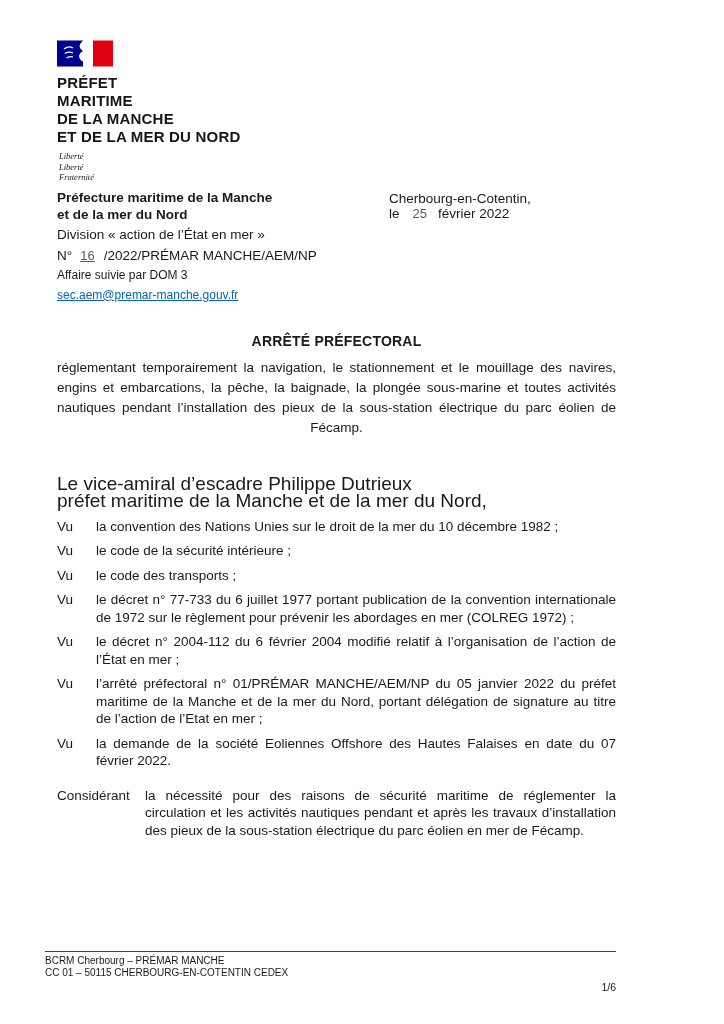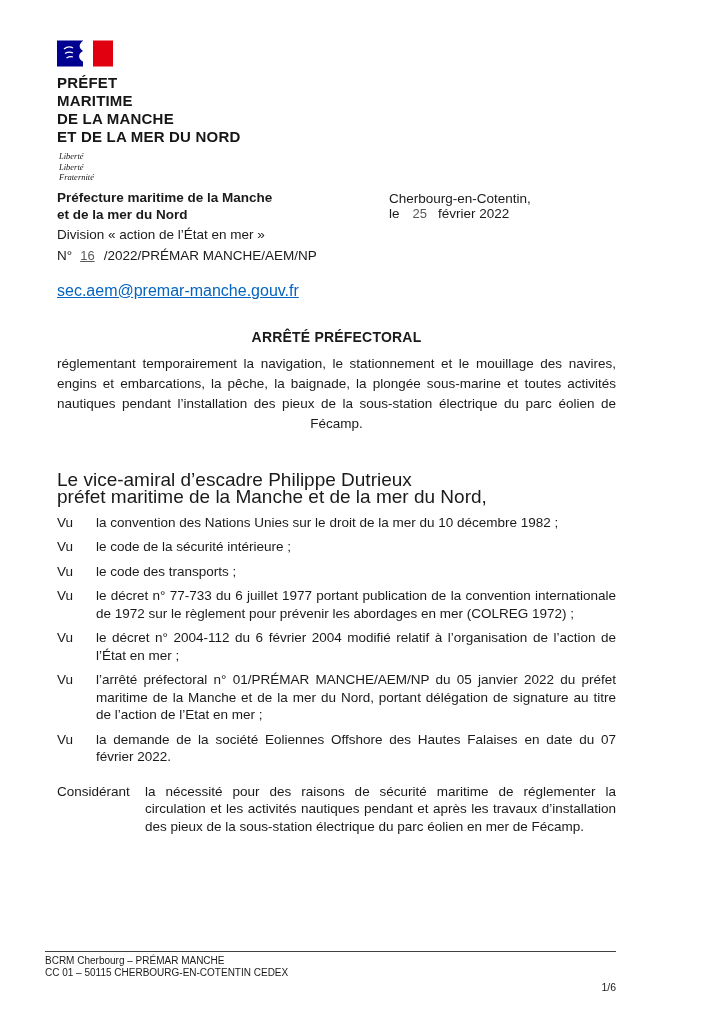--- a/index.html
+++ b/index.html
@@ -38,21 +38,21 @@
   
   .ref-row { display: flex; margin-top: 6px; }
   .ref-left { width: 332px; }
   .ref-right { flex: 1; padding-top: 2px; }
   .org-name { font-weight: bold; font-size: 13.5px; line-height: 17px; }
   .division { margin-top: 3px; font-size: 13.5px; line-height: 17px; }
   .numero { margin-top: 4px; font-size: 13.5px; line-height: 17px; }
   .filled-value { color: #595959; font-size: 13px; }
   .numero .filled-value { margin: 0 9px 0 8px; text-decoration: underline; }
   .affaire { margin-top: 4px; font-size: 12px; line-height: 14px; }
-  .email-line { margin-top: 20px; font-size: 16px; line-height: 14px; }
+  .email-line { margin-top: 6px; font-size: 12px; line-height: 14px; }
   .email-line a { color: #0563c1; text-decoration: underline; }
   .date-line { font-size: 13.5px; }
   .date-line .filled-value { margin: 0 11px 0 13px; }
 
   
   .doc-title {
     margin-top: 31px;
     text-align: center;
     font-weight: bold;
     font-size: 14px;
@@ -129,20 +129,21 @@
     <div class="ref-row">
       <div class="ref-left">
         <div class="org-name">
           <div>Préfecture maritime de la Manche</div>
           <div>et de la mer du Nord</div>
         </div>
         <div class="division">Division « action de l’État en mer »</div>
         <div class="numero">
           <span>N°</span><span class="filled-value">16</span><span>/2022/PRÉMAR MANCHE/AEM/NP</span>
         </div>
+        <div class="affaire">Affaire suivie par DOM 3</div>
         <div class="email-line">
           <a href="#">sec.aem@premar-manche.gouv.fr</a>
         </div>
       </div>
       <div class="ref-right">
         <div class="date-line">
           <span>Cherbourg-en-Cotentin, le</span><span class="filled-value">25</span><span>février 2022</span>
         </div>
       </div>
     </div>

